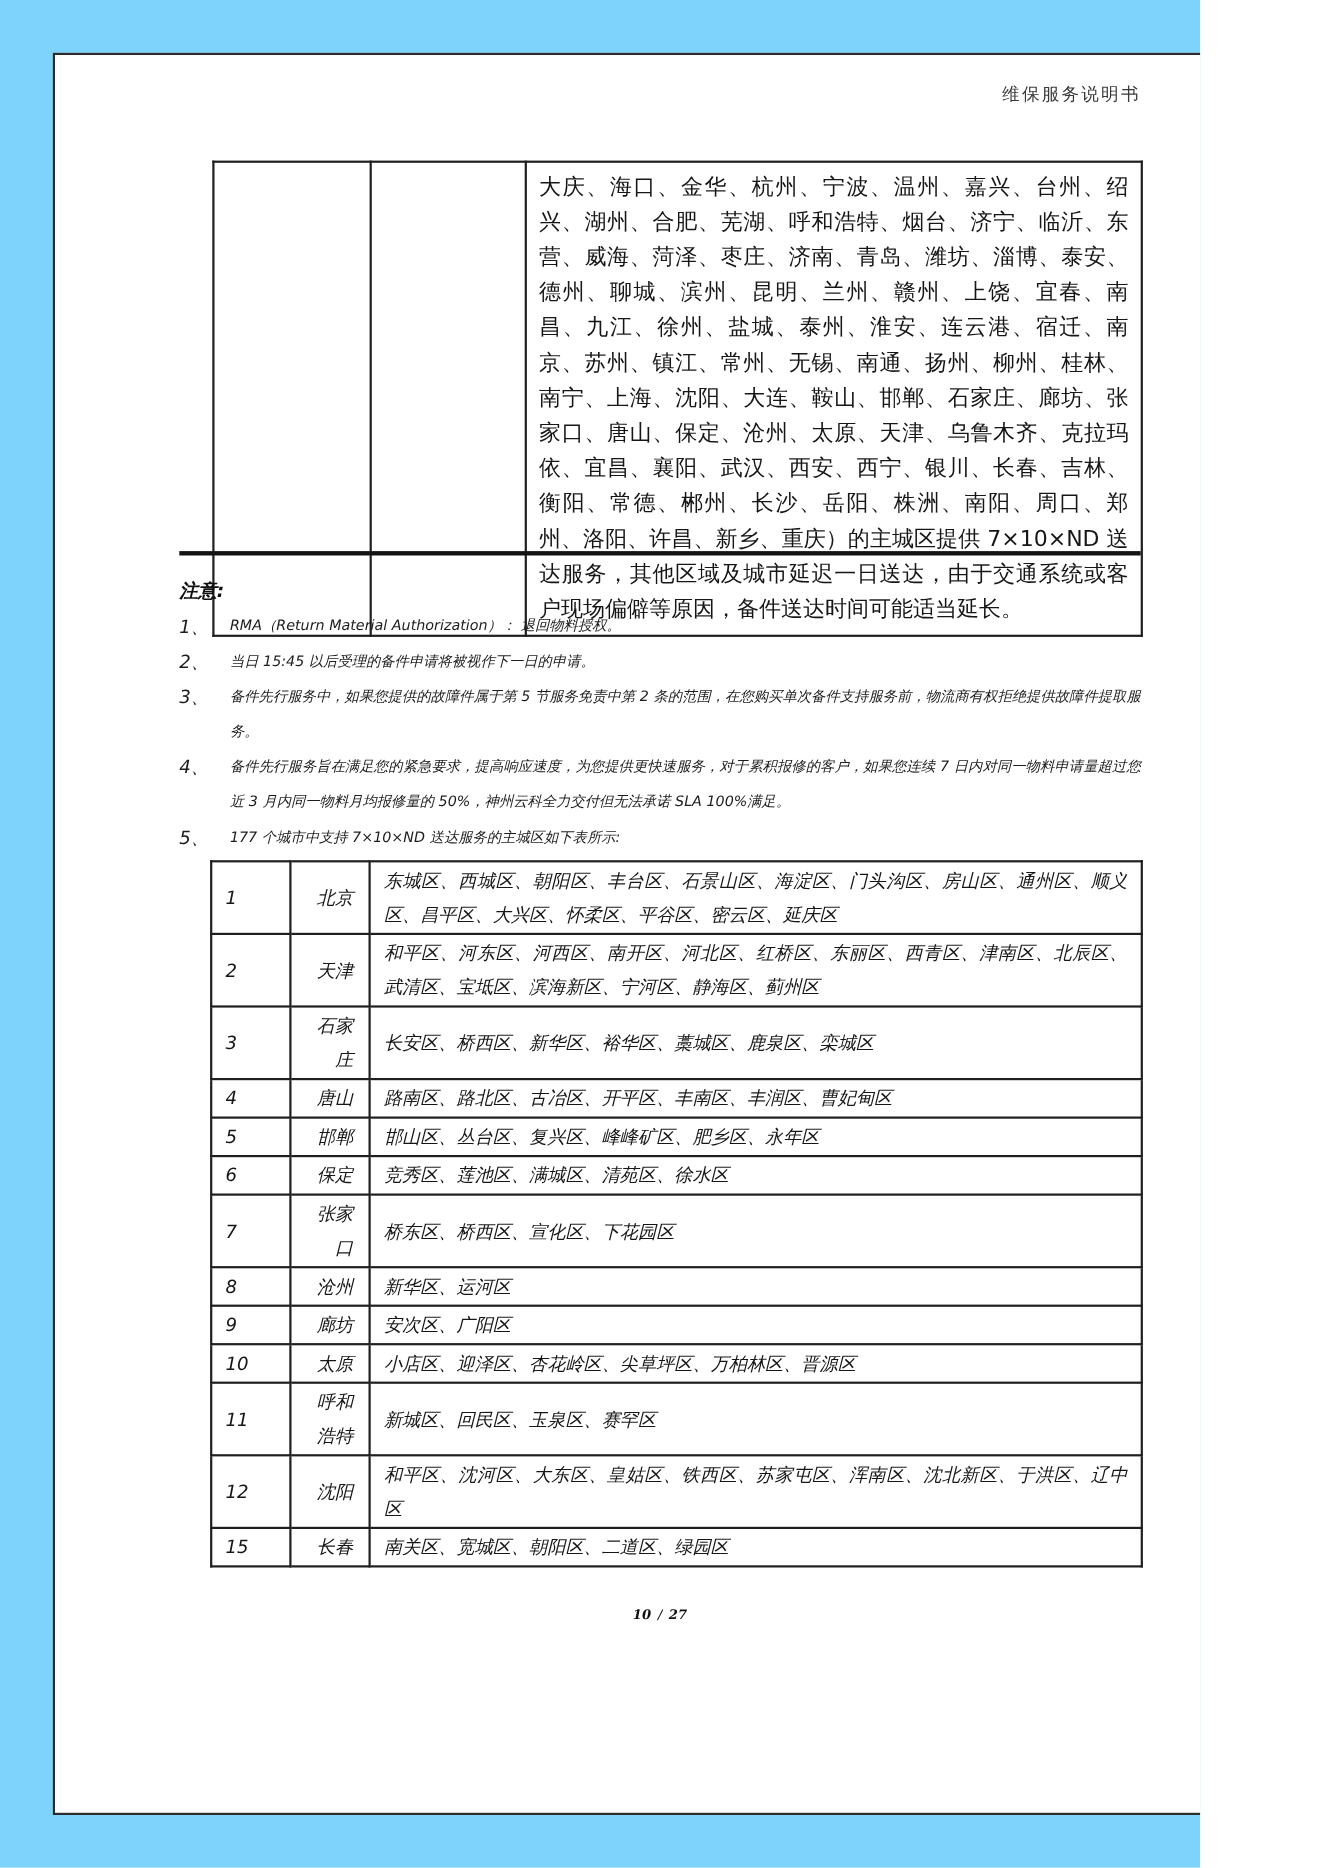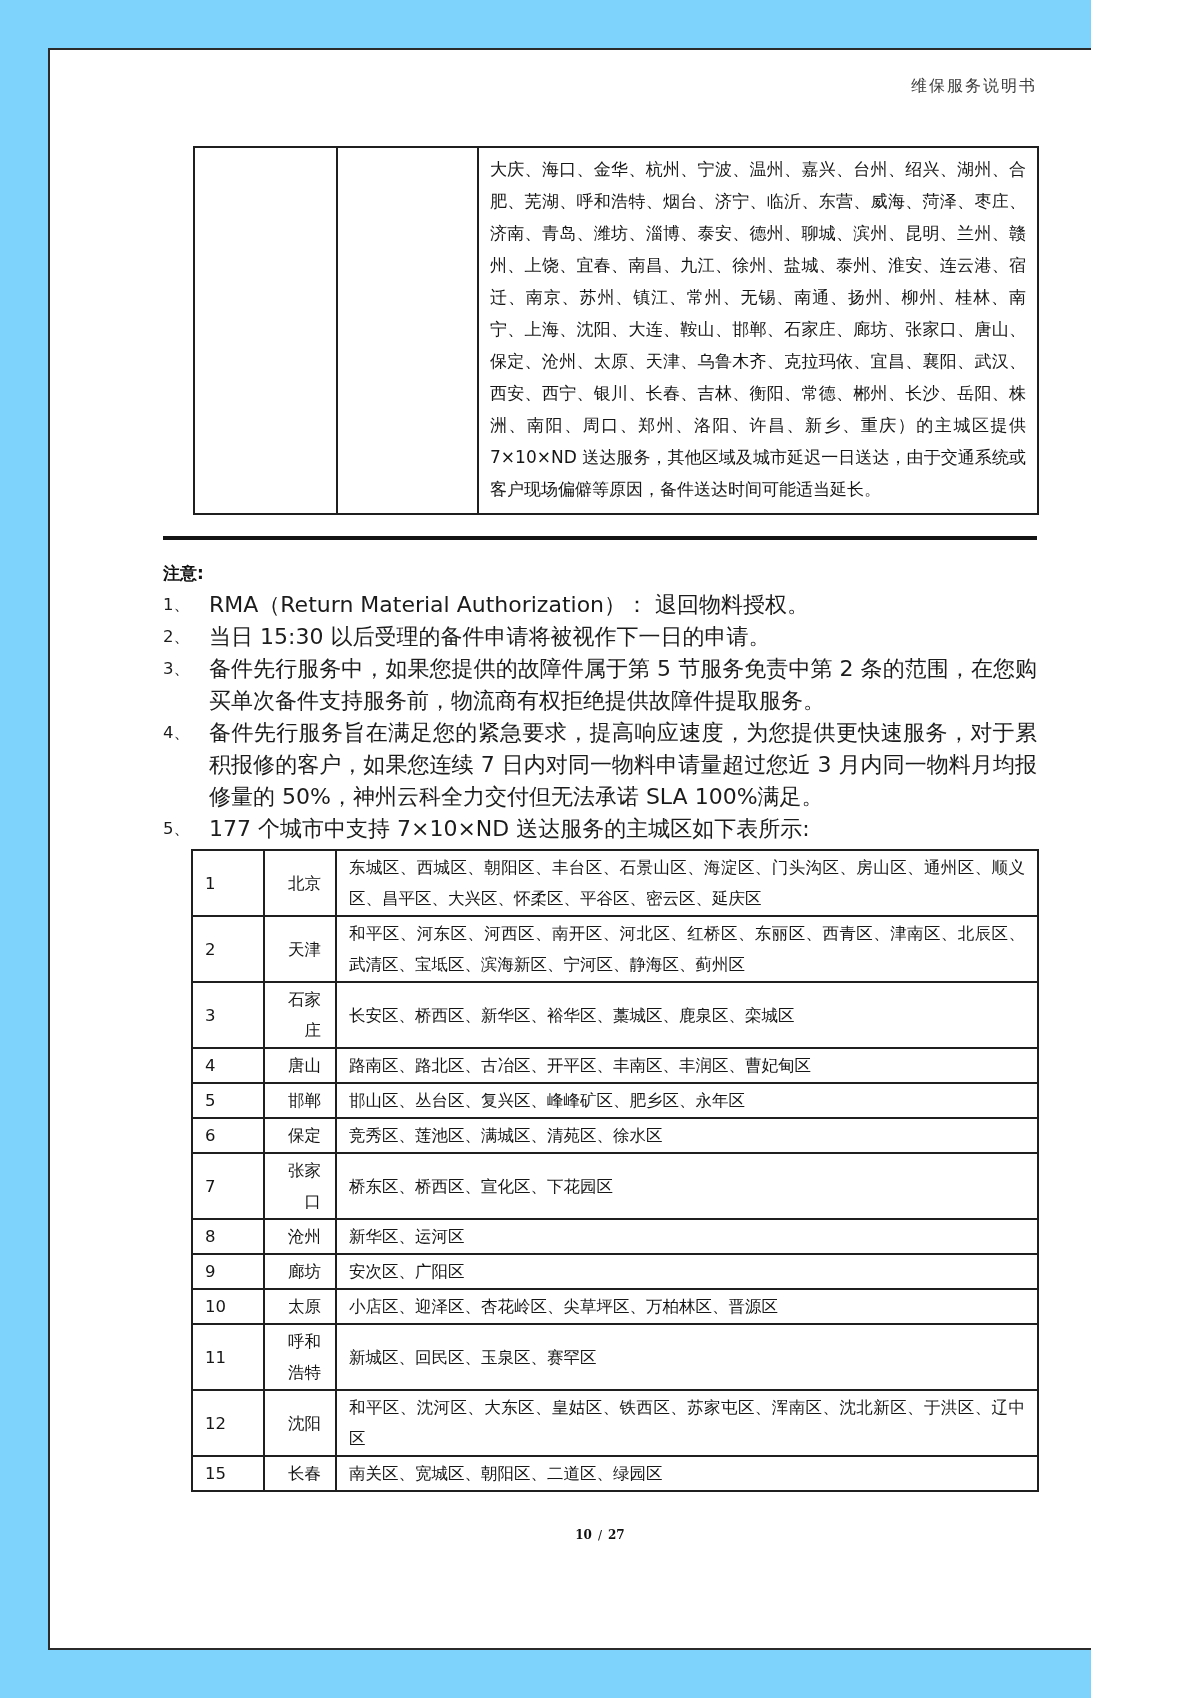--- a/index.html
+++ b/index.html
@@ -16,30 +16,30 @@
     position:absolute; top:76px; left:640px; width:397px;
     text-align:right; font-size:16px; color:#3a3a3a; letter-spacing:2px;
   }
   
   .top-table {
     position:absolute; left:193px; top:146px; width:844px;
     border-collapse:collapse; table-layout:fixed;
   }
   .top-table td { border:2px solid #1f1f1f; vertical-align:top; box-sizing:border-box; }
   .spare-cell {
-    padding:5px 11px 8px 11px; font-size:17px; line-height:32px;
+    padding:5px 11px 8px 11px; font-size:20px; line-height:32px;
     text-align:justify; color:#161616;
   }
   
-  .lower { position:absolute; left:163px; top:536px; width:874px; }
+  .lower { position:absolute; left:163px; top:501px; width:874px;font-style:italic; }
   .section-rule { height:4px; background:#141414; margin:0 0 17px 0; }
   .notes-heading { font-size:17px; font-weight:bold; line-height:32px; color:#111; }
   .note-item { display:flex; align-items:flex-start; }
   .note-num { width:46px; flex:0 0 46px; font-size:16.5px; line-height:32px; }
-  .note-text { flex:1; font-size:22px; line-height:32px; text-align:justify; }
+  .note-text { flex:1; font-size:13px; line-height:32px; text-align:justify; }
   
   .city-table {
     margin:4px 0 0 28px; width:846px;
     border-collapse:collapse; table-layout:fixed; font-size:16.5px;
   }
   .city-table th, .city-table td {
     border:2px solid #1f1f1f; box-sizing:border-box; font-weight:normal;
     color:#161616;
   }
   .city-table th { height:30px; text-align:center; padding:0; line-height:28px; }
@@ -82,21 +82,21 @@
     <div class="section-rule"></div>
 
     <div class="notes-heading">注意:</div>
 
     <div class="note-item">
       <div class="note-num">1、</div>
       <div class="note-text">RMA（Return Material Authorization）： 退回物料授权。</div>
     </div>
     <div class="note-item">
       <div class="note-num">2、</div>
-      <div class="note-text">当日 15:30 以后受理的备件申请将被视作下一日的申请。</div>
+      <div class="note-text">当日 15:45 以后受理的备件申请将被视作下一日的申请。</div>
     </div>
     <div class="note-item">
       <div class="note-num">3、</div>
       <div class="note-text">备件先行服务中，如果您提供的故障件属于第 5 节服务免责中第 2 条的范围，在您购买单次备件支持服务前，物流商有权拒绝提供故障件提取服务。</div>
     </div>
     <div class="note-item">
       <div class="note-num">4、</div>
       <div class="note-text">备件先行服务旨在满足您的紧急要求，提高响应速度，为您提供更快速服务，对于累积报修的客户，如果您连续 7 日内对同一物料申请量超过您近 3 月内同一物料月均报修量的 50%，神州云科全力交付但无法承诺 SLA 100%满足。</div>
     </div>
     <div class="note-item">

